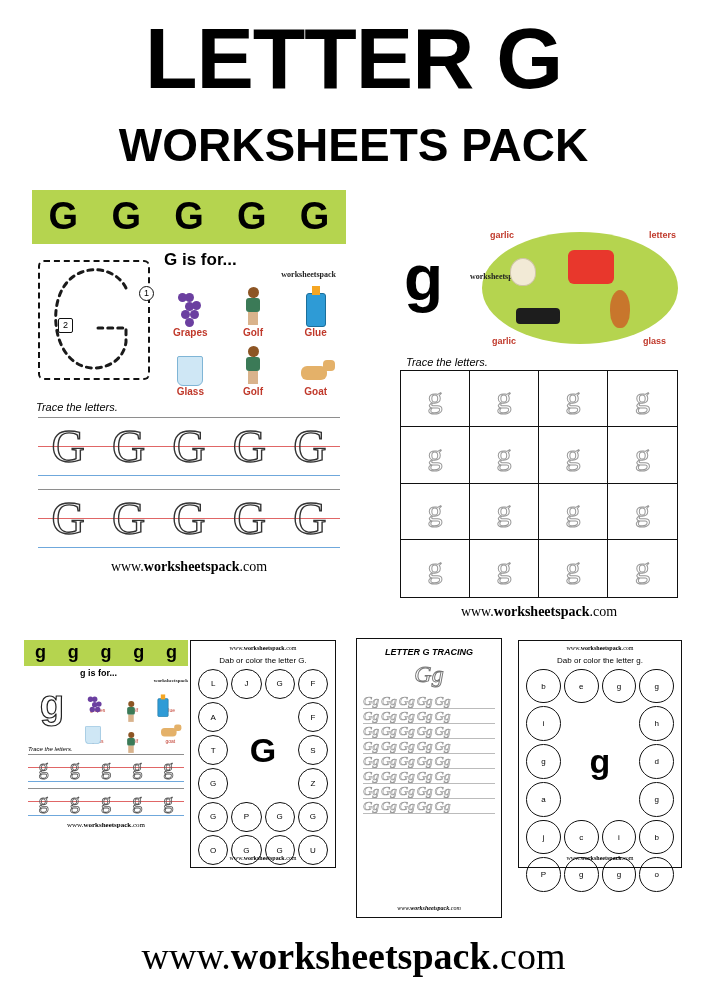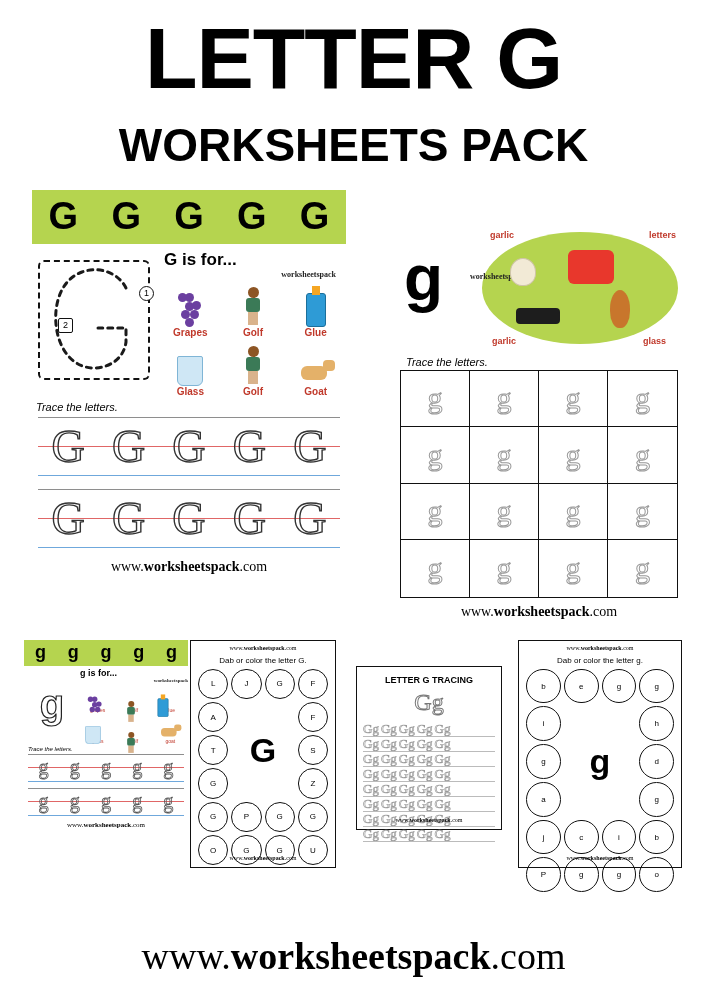--- a/index.html
+++ b/index.html
@@ -123,21 +123,21 @@
     color: transparent; -webkit-text-stroke: 1px #999;
   }
 
   
   #sheet3 { left: 22px; top: 450px; width: 168px; height: 228px; }
   #sheet3 .green-band { height: 26px; font-size: 18px; margin: 0 2px; }
 
   
   #sheet4 { left: 190px; top: 450px; width: 146px; height: 228px; }
   
-  #sheet5 { left: 356px; top: 476px; width: 146px; height: 164px; }
+  #sheet5 { left: 356px; top: 448px; width: 146px; height: 280px; font-style: italic; }
   
   #sheet6 { left: 518px; top: 450px; width: 164px; height: 228px; }
 
   .mini-title { font-size: 8px; text-align: center; padding-top: 5px; font-weight: normal; }
   .mini-url { font-size: 6px; text-align: center; font-family: "Liberation Serif", serif; }
   .mini-url b { font-weight: bold; }
   .dab { width: 100%; aspect-ratio: 1/1; border: 1px solid #111; border-radius: 50%;
          display: flex; align-items: center; justify-content: center; font-size: 8px; }
   .dab-center {
     font-weight: bold; font-size: 34px; display: flex; align-items: center; justify-content: center;

